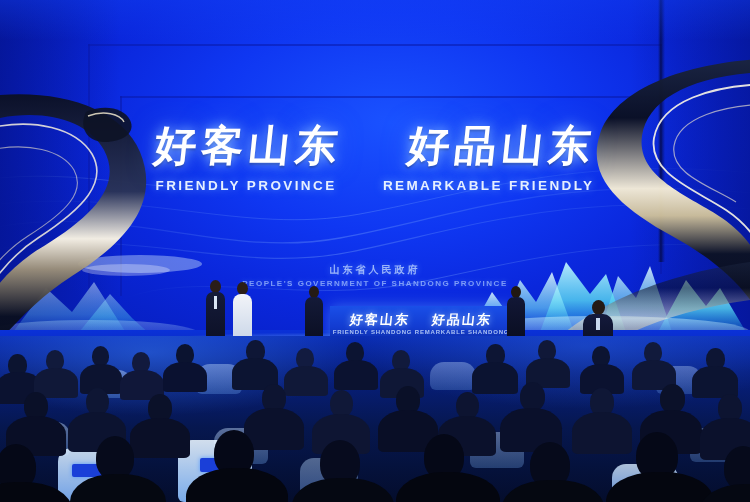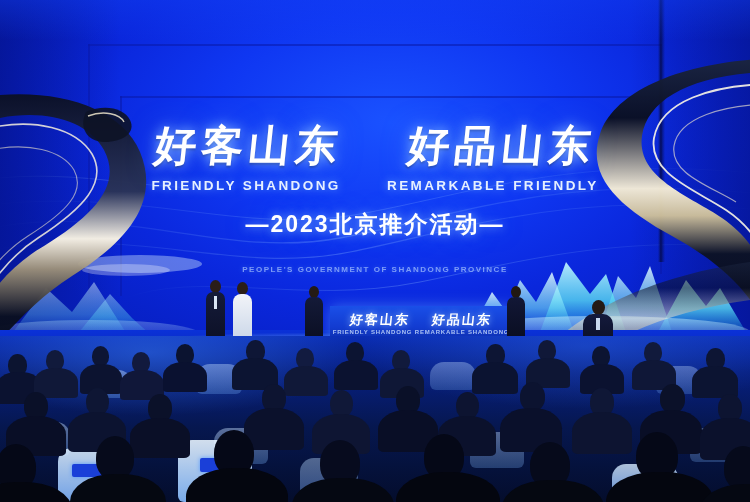--- a/index.html
+++ b/index.html
@@ -259,28 +259,28 @@
     <path d="M88,116 C104,110 120,114 124,122" fill="none" stroke="#efe6cd" stroke-width="1.4" opacity=".85"></path>
   </svg>
 
   <div class="title-block">
     <div class="cn-title">
       <span>好客山东</span>
       <span class="gap"></span>
       <span>好品山东</span>
     </div>
     <div class="en-row">
-      <span>FRIENDLY SHANDONG</span>
+      <span>FRIENDLY PROVINCE</span>
       <span class="gap"></span>
       <span>REMARKABLE FRIENDLY</span>
     </div>
-    <div class="sub-cn">—2023北京推介活动—</div>
   </div>
 
   <div class="org-block">
+    <div class="org-cn">山东省人民政府</div>
     <div class="org-en">PEOPLE'S GOVERNMENT OF SHANDONG PROVINCE</div>
   </div>
 
   <div class="floor"></div>
   <div class="floor-glow"></div>
 
   <div class="podium">
     <div class="podium-cn">
       <span>好客山东</span>
       <span class="gap"></span>

